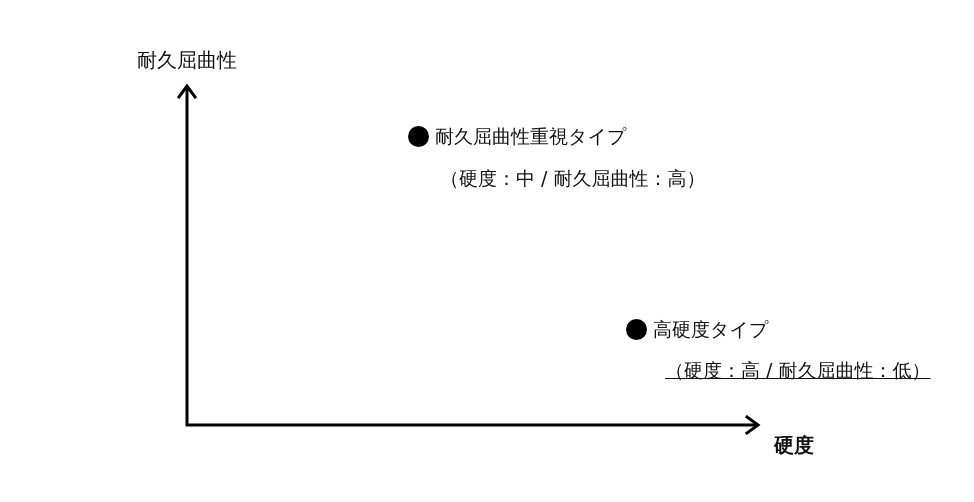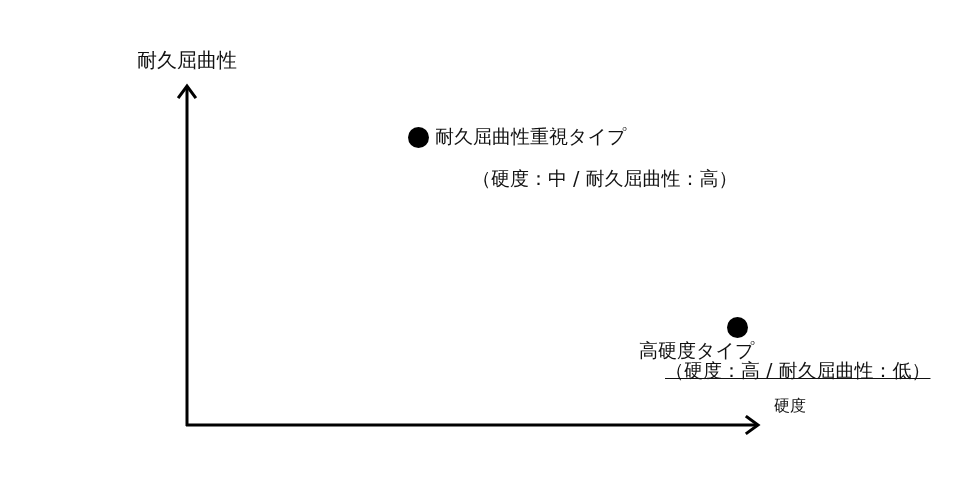--- a/index.html
+++ b/index.html
@@ -17,50 +17,51 @@
     }
     .abs { position: absolute; white-space: nowrap; }
     .y-label {
       left: 137px;
       top: 50px;
       font-size: 20px;
       line-height: 20px;
     }
     .x-label {
       left: 774px;
-      top: 396px;
-      font-size: 16px;
+      top: 435px;
+      font-size: 20px;
       line-height: 20px;
+      font-weight: bold;
     }
     .axes-svg {
       position: absolute;
       left: 0;
       top: 0;
     }
     .type-title {
       font-size: 19px;
       line-height: 24px;
       display: flex;
-      align-items: flex-end;
+      align-items: center;
     }
     .type-sub {
       font-size: 19px;
       line-height: 24px;
     }
     .bullet {
       display: inline-block;
       width: 21px;
       height: 21px;
       border-radius: 50%;
       background: #000000;
       margin-right: 6px;
     }
     .t1-title { left: 408px; top: 124px; }
-    .t1-sub   { left: 440px; top: 166px; margin-left: 32px; }
-    .t2-title { left: 639px; top: 317px; flex-direction: column; }
+    .t1-sub   { left: 440px; top: 166px; }
+    .t2-title { left: 626px; top: 317px; }
     .t2-sub   { left: 665px; top: 358px; text-decoration: underline; }
   </style>
 </head>
 <body>
 
 <div>
 
   <span class="abs y-label">耐久屈曲性</span>
 
   <svg class="axes-svg" width="974" height="502" viewBox="0 0 974 502">

